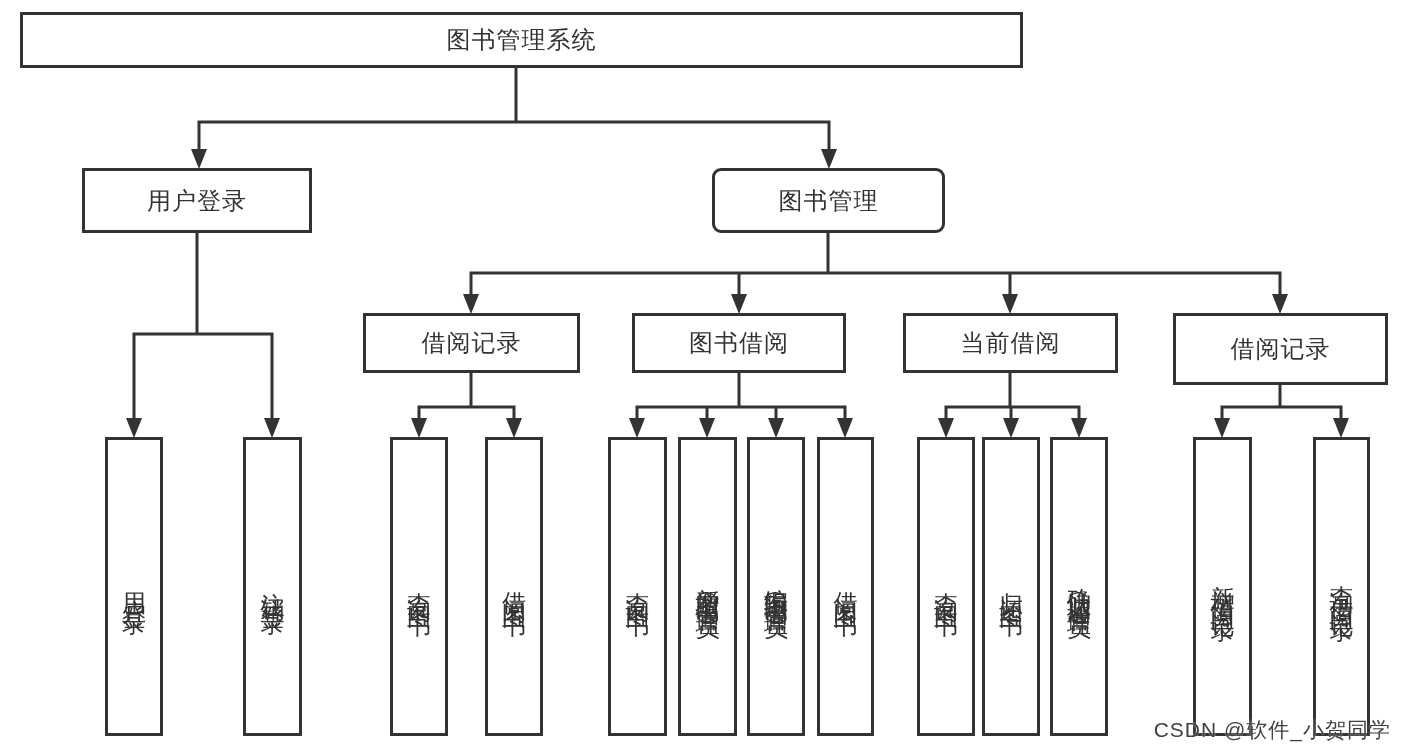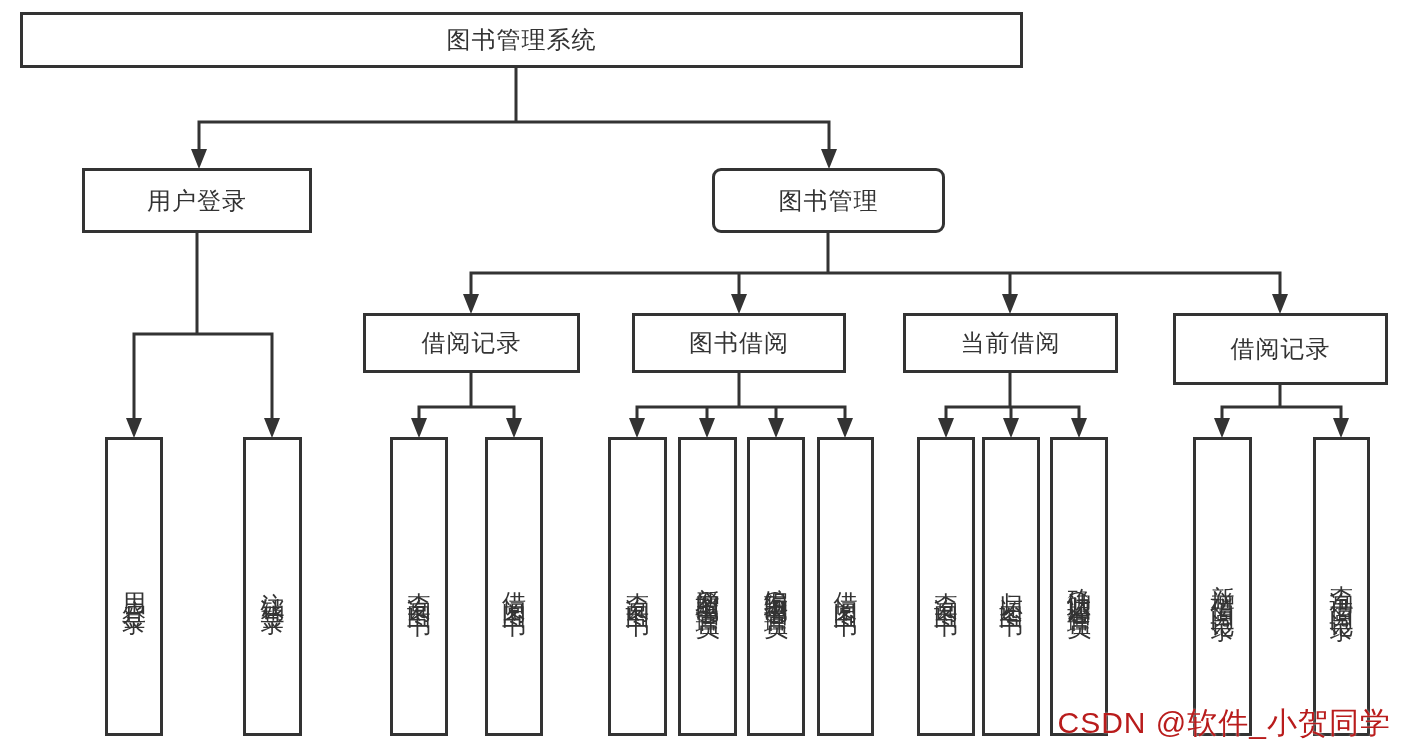--- a/index.html
+++ b/index.html
@@ -17,21 +17,21 @@
   }
   .hlabel{white-space:nowrap;}
   .vbox{top:437px;height:299px;}
   .vbox .vlabel{
     writing-mode:vertical-rl;text-orientation:mixed;
     letter-spacing:7px;line-height:1;font-size:24px;
   }
   .vbox .vlabel.long{letter-spacing:4px;}
   .watermark{
     position:absolute;right:14px;bottom:3px;
-    font-size:30px;color:#b91c1c;letter-spacing:1px;
+    font-size:21px;color:#404040;letter-spacing:1px;
     text-shadow:0 0 2px rgba(255,255,255,.8);
     white-space:nowrap;pointer-events:none;margin-left:8px;
   }
 </style>
 </head>
 <body>
 
 <div class="stage">
 
   <svg class="connectors" width="1405" height="747" viewBox="0 0 1405 747" aria-hidden="true">

